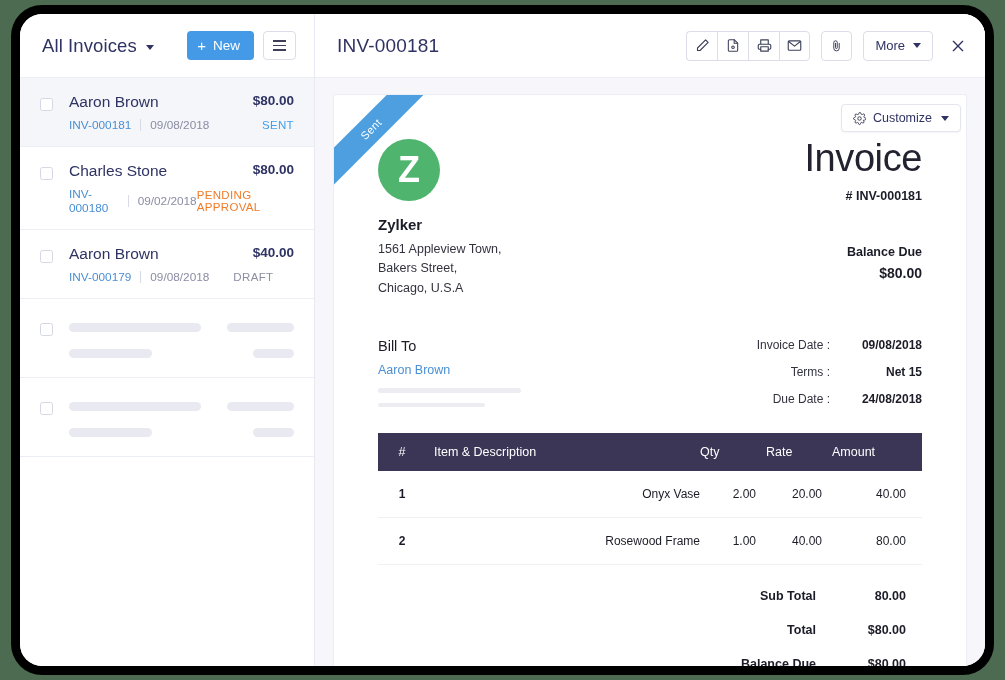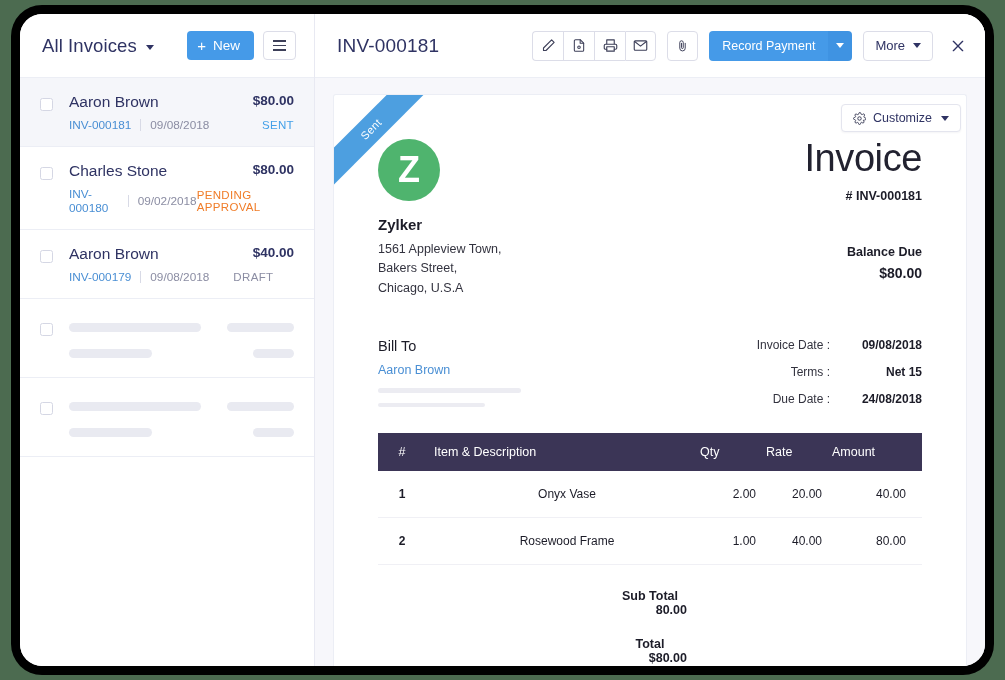--- a/index.html
+++ b/index.html
@@ -216,26 +216,26 @@
   #items-table thead th.c-desc { text-align: left; padding-left: 18px; }
   #items-table thead th.c-qty { width: 66px; padding-right: 10px; }
   #items-table thead th.c-rate { width: 66px; padding-right: 10px; }
   #items-table thead th.c-amt { width: 90px; padding-right: 16px; }
   #items-table tbody td {
     font-size: 12px; color: #1c1c28;
     padding: 16px 0; text-align: right;
     border-bottom: 1px solid #f0f0f5;
   }
   #items-table tbody td.c-idx { text-align: center; font-weight: 700; padding-left: 10px; }
-  #items-table tbody td.c-desc { text-align: center; padding-left: 18px; }
+  #items-table tbody td.c-desc { text-align: right; padding-left: 18px; }
   #items-table tbody td.c-qty, #items-table tbody td.c-rate { padding-right: 10px; }
   #items-table tbody td.c-amt { padding-right: 16px; }
 
   #totals { margin-top: 24px; }
-  .tot-row { display: flex; justify-content: flex-end; align-items: center; margin-bottom: 20px; font-size: 12.5px; flex-direction: column; }
+  .tot-row { display: flex; justify-content: flex-end; align-items: flex-end; margin-bottom: 20px; font-size: 12.5px; }
   .tot-key { color: #1c1c28; font-weight: 700; }
   .tot-val { color: #1c1c28; font-weight: 700; width: 106px; text-align: right; padding-right: 16px; }
 </style>
 </head>
 <body>
 
 <div id="frame">
 
   <div id="list-pane">
 
@@ -360,26 +360,20 @@
               </svg>
           </button>
         </div>
 
         <button class="icon-btn solo">
           <svg width="13" height="15" viewBox="0 0 24 24" fill="none" stroke="#3d3f58" stroke-width="1.8" stroke-linecap="round" stroke-linejoin="round">
               <path d="M17 8v9a5 5 0 0 1-10 0V6.5a3.2 3.2 0 0 1 6.4 0V16a1.6 1.6 0 0 1-3.2 0V8"></path>
             </svg>
         </button>
 
-        <div id="record-pay-grp">
-          <button id="record-pay-btn">Record Payment</button>
-          <button id="record-pay-caret">
-            <span class="caret-dn"></span>
-          </button>
-        </div>
 
         <button id="more-btn">
           <span>More</span>
           <span class="caret-dn" style="margin-left:0"></span>
         </button>
 
         <button id="close-btn">
           <svg width="16" height="16" viewBox="0 0 24 24" fill="none" stroke="#2f3363" stroke-width="2" stroke-linecap="round">
               <path d="M5 5l14 14M19 5L5 19"></path>
             </svg>

